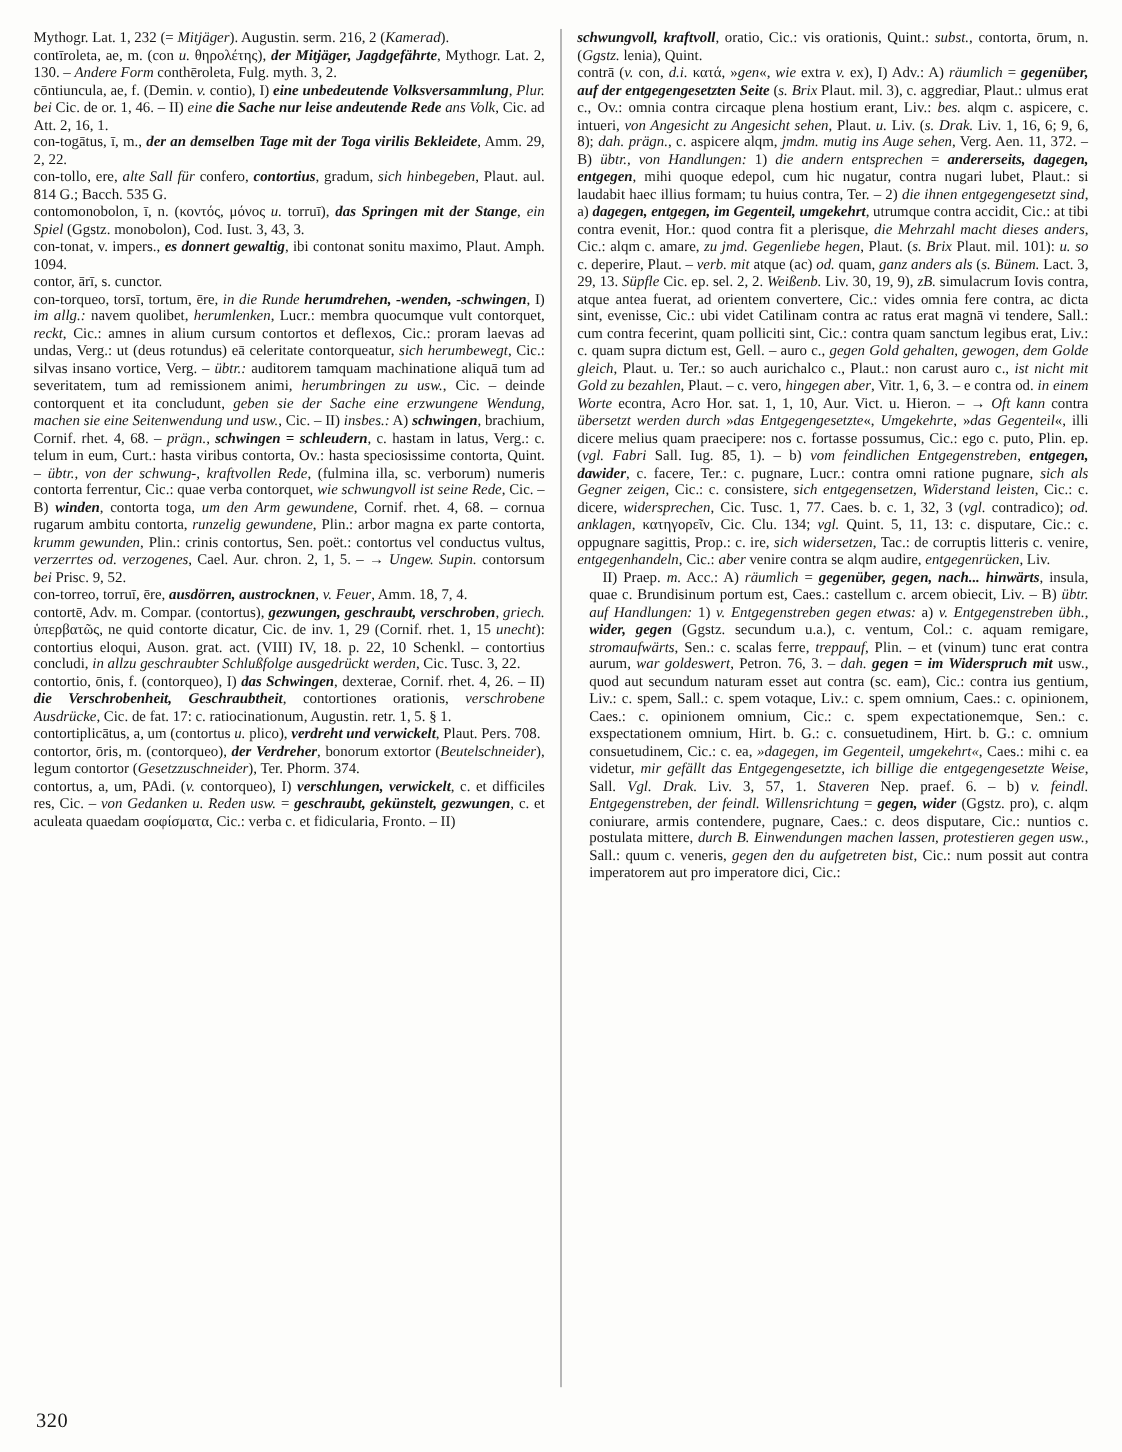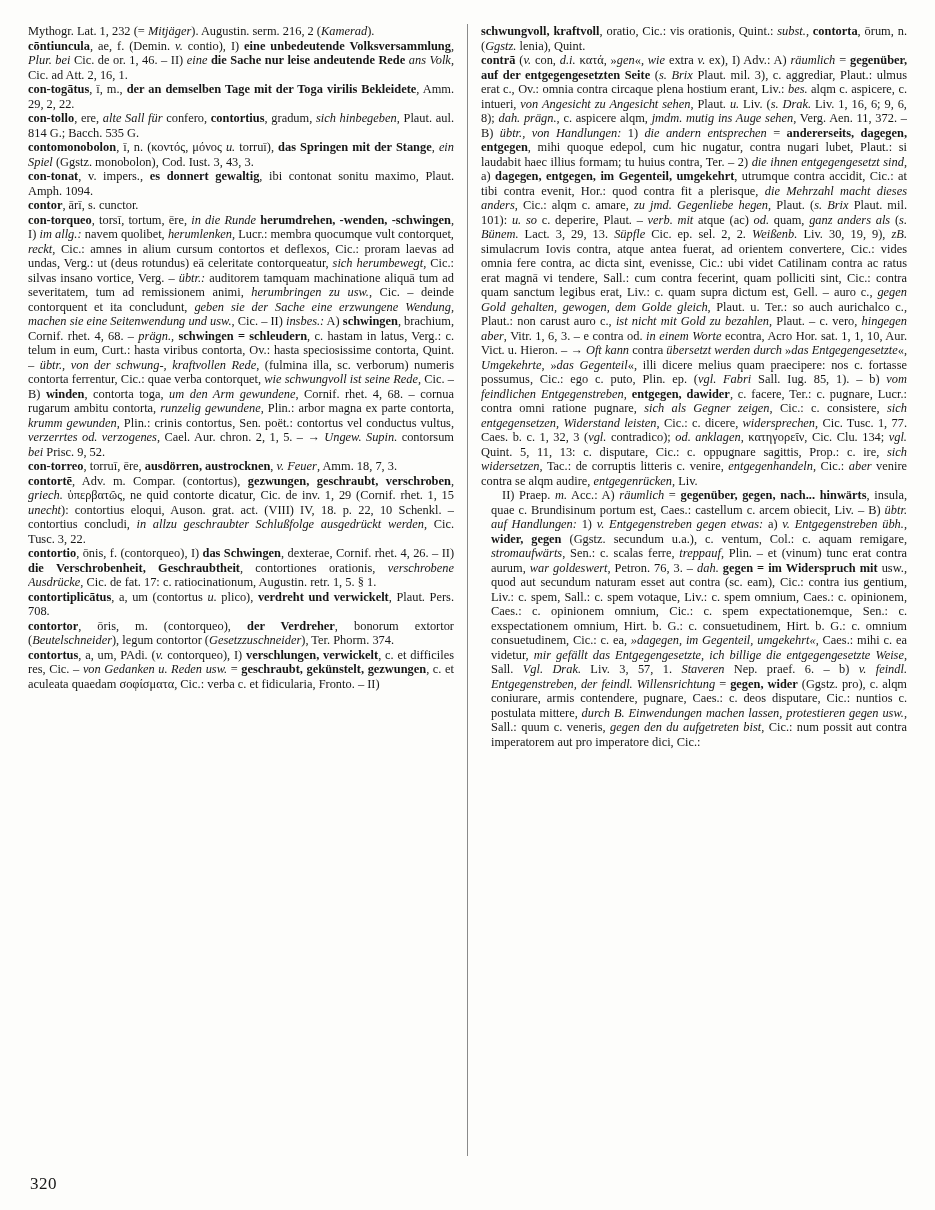--- a/index.html
+++ b/index.html
@@ -34,45 +34,46 @@
     flex: 0 0 1px;
     width: 1px;
     background: #8a8a8a;
     margin: 0 13px;
     height: 1132px;
   }
   .para { margin: 0; padding: 0; }
   .para.indent { text-indent: 11px; margin-left: 10px; }
   .seg-r { font-style: normal; font-weight: normal; }
   .seg-i { font-style: italic; }
-  .seg-b { font-weight: bold; }
-  .seg-bi { font-weight: bold; }
+  .seg-b { font-weight: normal; }
+  .seg-bi { font-weight: bold; font-style: italic; }
   .page-number {
     position: absolute;
     left: 30px;
     bottom: 16px;
     font-size: 17px;
     letter-spacing: 0.5px;
   }
 </style>
 </head>
 <body>
 
 <div class="page">
   <div class="columns">
     <div class="column" id="col-left">
         <p class="para"><span class="seg-r">Mythogr. Lat. 1, 232 (= </span><span class="seg-i">Mitjäger</span><span class="seg-r">). Augustin. serm. 216, 2 (</span><span class="seg-i">Kamerad</span><span class="seg-r">).</span></p>
+        <p class="para"><span class="seg-b">contīroleta</span><span class="seg-r">, ae, m. (con </span><span class="seg-i">u.</span><span class="seg-r"> θηρολέτης), </span><span class="seg-bi">der Mitjäger, Jagdgefährte</span><span class="seg-r">, Mythogr. Lat. 2, 130. – </span><span class="seg-i">Andere Form</span><span class="seg-r"> conthēroleta, Fulg. myth. 3, 2.</span></p>
         <p class="para"><span class="seg-b">cōntiuncula</span><span class="seg-r">, ae, f. (Demin. </span><span class="seg-i">v.</span><span class="seg-r"> contio), I) </span><span class="seg-bi">eine unbedeutende Volksversammlung</span><span class="seg-r">, </span><span class="seg-i">Plur. bei</span><span class="seg-r"> Cic. de or. 1, 46. – II) </span><span class="seg-i">eine </span><span class="seg-bi">die Sache nur leise andeutende Rede</span><span class="seg-i"> ans Volk</span><span class="seg-r">, Cic. ad Att. 2, 16, 1.</span></p>
         <p class="para"><span class="seg-b">con-togātus</span><span class="seg-r">, ī, m., </span><span class="seg-bi">der an demselben Tage mit der Toga virilis Bekleidete</span><span class="seg-r">, Amm. 29, 2, 22.</span></p>
         <p class="para"><span class="seg-b">con-tollo</span><span class="seg-r">, ere, </span><span class="seg-i">alte Sall für</span><span class="seg-r"> confero, </span><span class="seg-bi">contortius</span><span class="seg-r">, gradum, </span><span class="seg-i">sich hinbegeben</span><span class="seg-r">, Plaut. aul. 814 G.; Bacch. 535 G.</span></p>
         <p class="para"><span class="seg-b">contomonobolon</span><span class="seg-r">, ī, n. (κοντός, μόνος </span><span class="seg-i">u.</span><span class="seg-r"> torruī), </span><span class="seg-bi">das Springen mit der Stange</span><span class="seg-r">, </span><span class="seg-i">ein Spiel</span><span class="seg-r"> (Ggstz. monobolon), Cod. Iust. 3, 43, 3.</span></p>
         <p class="para"><span class="seg-b">con-tonat</span><span class="seg-r">, v. impers., </span><span class="seg-bi">es donnert gewaltig</span><span class="seg-r">, ibi contonat sonitu maximo, Plaut. Amph. 1094.</span></p>
         <p class="para"><span class="seg-b">contor</span><span class="seg-r">, ārī, s. cunctor.</span></p>
         <p class="para"><span class="seg-b">con-torqueo</span><span class="seg-r">, torsī, tortum, ēre, </span><span class="seg-i">in die Runde </span><span class="seg-bi">herumdrehen, -wenden, -schwingen</span><span class="seg-r">, I) </span><span class="seg-i">im allg.:</span><span class="seg-r"> navem quolibet, </span><span class="seg-i">herumlenken</span><span class="seg-r">, Lucr.: membra quocumque vult contorquet, </span><span class="seg-i">reckt</span><span class="seg-r">, Cic.: amnes in alium cursum contortos et deflexos, Cic.: proram laevas ad undas, Verg.: ut (deus rotundus) eā celeritate contorqueatur, </span><span class="seg-i">sich herumbewegt</span><span class="seg-r">, Cic.: silvas insano vortice, Verg. – </span><span class="seg-i">übtr.:</span><span class="seg-r"> auditorem tamquam machinatione aliquā tum ad severitatem, tum ad remissionem animi, </span><span class="seg-i">herumbringen zu usw.</span><span class="seg-r">, Cic. – deinde contorquent et ita concludunt, </span><span class="seg-i">geben sie der Sache eine erzwungene Wendung, machen sie eine Seitenwendung und usw.</span><span class="seg-r">, Cic. – II) </span><span class="seg-i">insbes.:</span><span class="seg-r"> A) </span><span class="seg-bi">schwingen</span><span class="seg-r">, brachium, Cornif. rhet. 4, 68. – </span><span class="seg-i">prägn., </span><span class="seg-bi">schwingen = schleudern</span><span class="seg-r">, c. hastam in latus, Verg.: c. telum in eum, Curt.: hasta viribus contorta, Ov.: hasta speciosissime contorta, Quint. – </span><span class="seg-i">übtr., von der schwung-, kraftvollen Rede</span><span class="seg-r">, (fulmina illa, sc. verborum) numeris contorta ferrentur, Cic.: quae verba contorquet, </span><span class="seg-i">wie schwungvoll ist seine Rede</span><span class="seg-r">, Cic. – B) </span><span class="seg-bi">winden</span><span class="seg-r">, contorta toga, </span><span class="seg-i">um den Arm gewundene</span><span class="seg-r">, Cornif. rhet. 4, 68. – cornua rugarum ambitu contorta, </span><span class="seg-i">runzelig gewundene</span><span class="seg-r">, Plin.: arbor magna ex parte contorta, </span><span class="seg-i">krumm gewunden</span><span class="seg-r">, Plin.: crinis contortus, Sen. poët.: contortus vel conductus vultus, </span><span class="seg-i">verzerrtes od. verzogenes</span><span class="seg-r">, Cael. Aur. chron. 2, 1, 5. – → </span><span class="seg-i">Ungew. Supin.</span><span class="seg-r"> contorsum </span><span class="seg-i">bei</span><span class="seg-r"> Prisc. 9, 52.</span></p>
-        <p class="para"><span class="seg-b">con-torreo</span><span class="seg-r">, torruī, ēre, </span><span class="seg-bi">ausdörren, austrocknen</span><span class="seg-r">, </span><span class="seg-i">v. Feuer</span><span class="seg-r">, Amm. 18, 7, 3.</span></p>
+        <p class="para"><span class="seg-b">con-torreo</span><span class="seg-r">, torruī, ēre, </span><span class="seg-bi">ausdörren, austrocknen</span><span class="seg-r">, </span><span class="seg-i">v. Feuer</span><span class="seg-r">, Amm. 18, 7, 4.</span></p>
         <p class="para"><span class="seg-b">contortē</span><span class="seg-r">, Adv. m. Compar. (contortus), </span><span class="seg-bi">gezwungen, geschraubt, verschroben</span><span class="seg-r">, </span><span class="seg-i">griech.</span><span class="seg-r"> ὑπερβατῶς, ne quid contorte dicatur, Cic. de inv. 1, 29 (Cornif. rhet. 1, 15 </span><span class="seg-i">unecht</span><span class="seg-r">): contortius eloqui, Auson. grat. act. (VIII) IV, 18. p. 22, 10 Schenkl. – contortius concludi, </span><span class="seg-i">in allzu geschraubter Schlußfolge ausgedrückt werden</span><span class="seg-r">, Cic. Tusc. 3, 22.</span></p>
         <p class="para"><span class="seg-b">contortio</span><span class="seg-r">, ōnis, f. (contorqueo), I) </span><span class="seg-bi">das Schwingen</span><span class="seg-r">, dexterae, Cornif. rhet. 4, 26. – II) </span><span class="seg-bi">die Verschrobenheit, Geschraubtheit</span><span class="seg-r">, contortiones orationis, </span><span class="seg-i">verschrobene Ausdrücke</span><span class="seg-r">, Cic. de fat. 17: c. ratiocinationum, Augustin. retr. 1, 5. § 1.</span></p>
         <p class="para"><span class="seg-b">contortiplicātus</span><span class="seg-r">, a, um (contortus </span><span class="seg-i">u.</span><span class="seg-r"> plico), </span><span class="seg-bi">verdreht und verwickelt</span><span class="seg-r">, Plaut. Pers. 708.</span></p>
         <p class="para"><span class="seg-b">contortor</span><span class="seg-r">, ōris, m. (contorqueo), </span><span class="seg-bi">der Verdreher</span><span class="seg-r">, bonorum extortor (</span><span class="seg-i">Beutelschneider</span><span class="seg-r">), legum contortor (</span><span class="seg-i">Gesetzzuschneider</span><span class="seg-r">), Ter. Phorm. 374.</span></p>
         <p class="para"><span class="seg-b">contortus</span><span class="seg-r">, a, um, PAdi. (</span><span class="seg-i">v.</span><span class="seg-r"> contorqueo), I) </span><span class="seg-bi">verschlungen, verwickelt</span><span class="seg-r">, c. et difficiles res, Cic. – </span><span class="seg-i">von Gedanken u. Reden usw.</span><span class="seg-r"> = </span><span class="seg-bi">geschraubt, gekünstelt, gezwungen</span><span class="seg-r">, c. et aculeata quaedam σοφίσματα, Cic.: verba c. et fidicularia, Fronto. – II)</span></p>
       </div>
     <div class="divider"></div>
     <div class="column" id="col-right">
         <p class="para"><span class="seg-bi">schwungvoll, kraftvoll</span><span class="seg-r">, oratio, Cic.: vis orationis, Quint.: </span><span class="seg-i">subst.</span><span class="seg-r">, </span><span class="seg-b">contorta</span><span class="seg-r">, ōrum, n. (</span><span class="seg-i">Ggstz.</span><span class="seg-r"> lenia), Quint.</span></p>
         <p class="para"><span class="seg-b">contrā</span><span class="seg-r"> (</span><span class="seg-i">v.</span><span class="seg-r"> con, </span><span class="seg-i">d.i.</span><span class="seg-r"> κατά, »</span><span class="seg-i">gen</span><span class="seg-r">«, </span><span class="seg-i">wie</span><span class="seg-r"> extra </span><span class="seg-i">v.</span><span class="seg-r"> ex), I) Adv.: A) </span><span class="seg-i">räumlich</span><span class="seg-r"> = </span><span class="seg-bi">gegenüber, auf der entgegengesetzten Seite</span><span class="seg-r"> (</span><span class="seg-i">s. Brix</span><span class="seg-r"> Plaut. mil. 3), c. aggrediar, Plaut.: ulmus erat c., Ov.: omnia contra circaque plena hostium erant, Liv.: </span><span class="seg-i">bes.</span><span class="seg-r"> alqm c. aspicere, c. intueri, </span><span class="seg-i">von Angesicht zu Angesicht sehen</span><span class="seg-r">, Plaut. </span><span class="seg-i">u.</span><span class="seg-r"> Liv. (</span><span class="seg-i">s. Drak.</span><span class="seg-r"> Liv. 1, 16, 6; 9, 6, 8); </span><span class="seg-i">dah. prägn.</span><span class="seg-r">, c. aspicere alqm, </span><span class="seg-i">jmdm. mutig ins Auge sehen</span><span class="seg-r">, Verg. Aen. 11, 372. – B) </span><span class="seg-i">übtr., von Handlungen:</span><span class="seg-r"> 1) </span><span class="seg-i">die andern entsprechen</span><span class="seg-r"> = </span><span class="seg-bi">andererseits, dagegen, entgegen</span><span class="seg-r">, mihi quoque edepol, cum hic nugatur, contra nugari lubet, Plaut.: si laudabit haec illius formam; tu huius contra, Ter. – 2) </span><span class="seg-i">die ihnen entgegengesetzt sind</span><span class="seg-r">, a) </span><span class="seg-bi">dagegen, entgegen, im Gegenteil, umgekehrt</span><span class="seg-r">, utrumque contra accidit, Cic.: at tibi contra evenit, Hor.: quod contra fit a plerisque, </span><span class="seg-i">die Mehrzahl macht dieses anders</span><span class="seg-r">, Cic.: alqm c. amare, </span><span class="seg-i">zu jmd. Gegenliebe hegen</span><span class="seg-r">, Plaut. (</span><span class="seg-i">s. Brix</span><span class="seg-r"> Plaut. mil. 101): </span><span class="seg-i">u. so</span><span class="seg-r"> c. deperire, Plaut. – </span><span class="seg-i">verb. mit</span><span class="seg-r"> atque (ac) </span><span class="seg-i">od.</span><span class="seg-r"> quam, </span><span class="seg-i">ganz anders als</span><span class="seg-r"> (</span><span class="seg-i">s. Bünem.</span><span class="seg-r"> Lact. 3, 29, 13. </span><span class="seg-i">Süpfle</span><span class="seg-r"> Cic. ep. sel. 2, 2. </span><span class="seg-i">Weißenb.</span><span class="seg-r"> Liv. 30, 19, 9), </span><span class="seg-i">zB.</span><span class="seg-r"> simulacrum Iovis contra, atque antea fuerat, ad orientem convertere, Cic.: vides omnia fere contra, ac dicta sint, evenisse, Cic.: ubi videt Catilinam contra ac ratus erat magnā vi tendere, Sall.: cum contra fecerint, quam polliciti sint, Cic.: contra quam sanctum legibus erat, Liv.: c. quam supra dictum est, Gell. – auro c., </span><span class="seg-i">gegen Gold gehalten, gewogen, dem Golde gleich</span><span class="seg-r">, Plaut. u. Ter.: so auch aurichalco c., Plaut.: non carust auro c., </span><span class="seg-i">ist nicht mit Gold zu bezahlen</span><span class="seg-r">, Plaut. – c. vero, </span><span class="seg-i">hingegen aber</span><span class="seg-r">, Vitr. 1, 6, 3. – e contra od. </span><span class="seg-i">in einem Worte</span><span class="seg-r"> econtra, Acro Hor. sat. 1, 1, 10, Aur. Vict. u. Hieron. – → </span><span class="seg-i">Oft kann</span><span class="seg-r"> contra </span><span class="seg-i">übersetzt werden durch</span><span class="seg-r"> »</span><span class="seg-i">das Entgegengesetzte</span><span class="seg-r">«, </span><span class="seg-i">Umgekehrte</span><span class="seg-r">, »</span><span class="seg-i">das Gegenteil</span><span class="seg-r">«, illi dicere melius quam praecipere: nos c. fortasse possumus, Cic.: ego c. puto, Plin. ep. (</span><span class="seg-i">vgl. Fabri</span><span class="seg-r"> Sall. Iug. 85, 1). – b) </span><span class="seg-i">vom feindlichen Entgegenstreben</span><span class="seg-r">, </span><span class="seg-bi">entgegen, dawider</span><span class="seg-r">, c. facere, Ter.: c. pugnare, Lucr.: contra omni ratione pugnare, </span><span class="seg-i">sich als Gegner zeigen</span><span class="seg-r">, Cic.: c. consistere, </span><span class="seg-i">sich entgegensetzen, Widerstand leisten</span><span class="seg-r">, Cic.: c. dicere, </span><span class="seg-i">widersprechen</span><span class="seg-r">, Cic. Tusc. 1, 77. Caes. b. c. 1, 32, 3 (</span><span class="seg-i">vgl.</span><span class="seg-r"> contradico); </span><span class="seg-i">od. anklagen</span><span class="seg-r">, κατηγορεῖν, Cic. Clu. 134; </span><span class="seg-i">vgl.</span><span class="seg-r"> Quint. 5, 11, 13: c. disputare, Cic.: c. oppugnare sagittis, Prop.: c. ire, </span><span class="seg-i">sich widersetzen</span><span class="seg-r">, Tac.: de corruptis litteris c. venire, </span><span class="seg-i">entgegenhandeln</span><span class="seg-r">, Cic.: </span><span class="seg-i">aber</span><span class="seg-r"> venire contra se alqm audire, </span><span class="seg-i">entgegenrücken</span><span class="seg-r">, Liv.</span></p>

